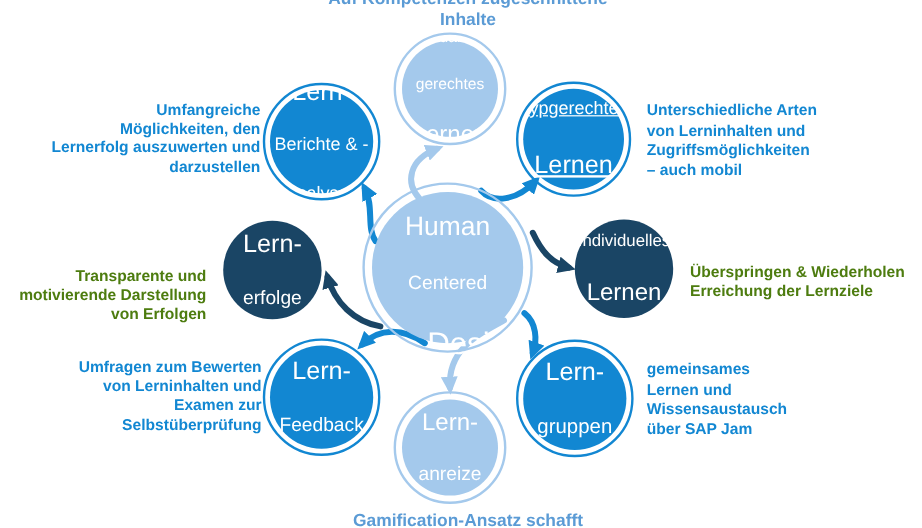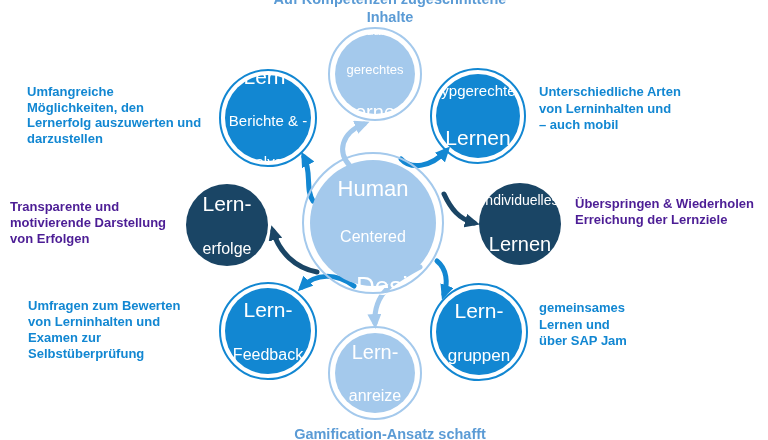--- a/index.html
+++ b/index.html
@@ -15,31 +15,31 @@
   .bright{background:#1287D2;}
   .dark{background:#1A4565;}
   .ring-light{outline:2px solid #A4C9EC;outline-offset:5px;}
   .ring-bright{outline:2px solid #1287D2;outline-offset:4px;}
   .t13{font-size:13px;} .t14{font-size:14px;} .t15{font-size:15px;} .t16{font-size:16px;}
   .t17{font-size:17px;} .t20{font-size:20px;} .t21{font-size:21px;} .t22{font-size:22px;margin-top:32px;}
   .t26{font-size:26px;margin-left:47px;}
   .gap2{margin-bottom:2px;}
   #center{left:310px;top:160px;width:126px;height:126px;outline-offset:6px;}
   #n-bedarfs{left:335px;top:34px;width:80px;height:80px;}
-  #n-typ{left:436px;top:74px;width:84px;height:84px;}
+  #n-typ{left:436px;top:74px;width:84px;height:84px;text-decoration:underline;}
   #n-indiv{left:479px;top:183px;width:82px;height:82px;}
   #n-gruppen{left:436px;top:289px;width:86px;height:86px;}
   #n-anreize{left:335px;top:333px;width:80px;height:80px;}
   #n-feedback{left:225px;top:288px;width:86px;height:86px;}
   #n-erfolge{left:186px;top:184px;width:82px;height:82px;}
   #n-berichte{left:225px;top:75px;width:86px;height:86px;}
   .ann{position:absolute;font-weight:bold;font-size:13px;line-height:16px;}
-  .ann.right{text-align:left;}
+  .ann.right{text-align:right;}
   .c-bright{color:#1287D2;}
-  .c-dark{color:#4c1d95;}
+  .c-dark{color:#4d7c0f;margin-top:23px;}
   #a-berichte{left:27px;top:84px;width:190px;line-height:15.5px;}
   #a-erfolge{left:10px;top:199px;width:162px;}
   #a-feedback{left:28px;top:298px;width:190px;}
   #a-typ{left:539px;top:84px;width:185px;line-height:16.5px;}
   #a-indiv{left:575px;top:196px;width:192px;}
   #a-gruppen{left:539px;top:300px;width:160px;line-height:16.5px;}
   .heading{position:absolute;font-weight:bold;color:#5B9BD5;text-align:center;
     font-size:14.5px;line-height:18px;}
   #h-top{left:270px;top:-10px;width:240px;}
   #h-bottom{left:254px;top:425px;width:272px;}
@@ -143,31 +143,33 @@
   <div class="ann right c-bright" id="a-feedback">
     <div>Umfragen zum Bewerten</div>
     <div>von Lerninhalten und</div>
     <div>Examen zur</div>
     <div>Selbstüberprüfung</div>
   </div>
 
   <div class="ann c-bright" id="a-typ">
     <div>Unterschiedliche Arten</div>
     <div>von Lerninhalten und</div>
+    <div>Zugriffsmöglichkeiten</div>
     <div>– auch mobil</div>
   </div>
 
   <div class="ann c-dark" id="a-indiv">
     <div>Überspringen &amp; Wiederholen</div>
     <div>Erreichung der Lernziele</div>
   </div>
 
   <div class="ann c-bright" id="a-gruppen">
     <div>gemeinsames</div>
     <div>Lernen und</div>
+    <div>Wissensaustausch</div>
     <div>über SAP Jam</div>
   </div>
 
   <div class="heading" id="h-bottom">
     <div>Gamification-Ansatz schafft</div>
   </div>
 
 </div>
 
 </body></html>

